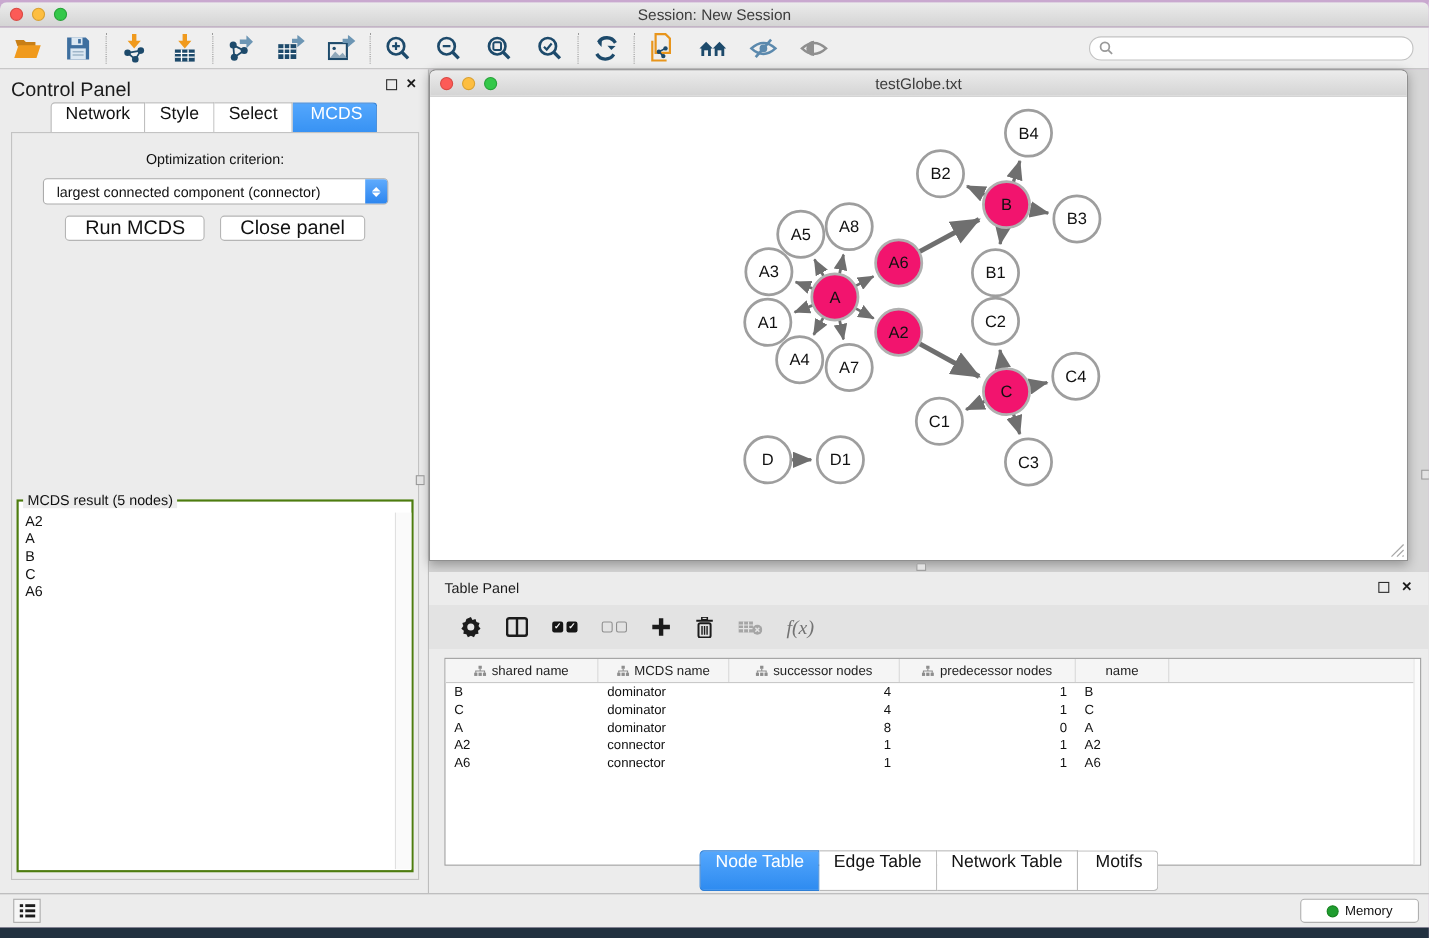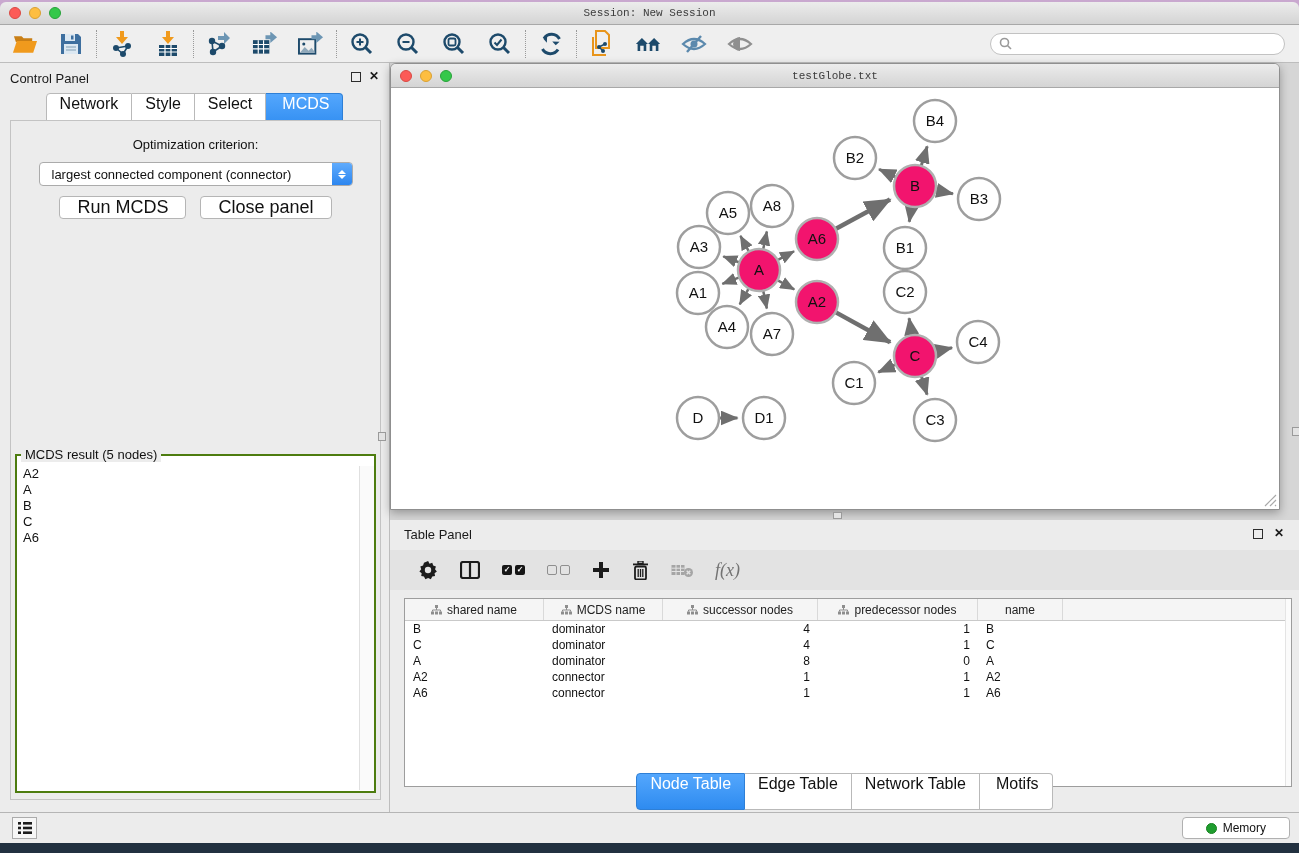--- a/index.html
+++ b/index.html
@@ -10,40 +10,40 @@
   
   .desktop-top { height:2px; background:#c9a8cf; }
   .titlebar { position:relative; height:23px; background:linear-gradient(#ececec,#d4d4d4);
     border-bottom:1px solid #a8a8a8; border-radius:6px 6px 0 0;
     display:flex; align-items:center; justify-content:center; }
   .traffic { position:absolute; left:9px; top:5px; display:flex; gap:8px; }
   .tl { width:12px; height:12px; border-radius:50%; }
   .tl.red { background:#fc5b57; border:1px solid #d94a44; }
   .tl.yellow { background:#fdbe41; border:1px solid #d9a133; }
   .tl.green { background:#34c84a; border:1px solid #28a23a; }
-  .title-text { font-size:11px; color:#3c3c3c;font-family:Liberation Mono, monospace; }
+  .title-text { font-size:14px; color:#3c3c3c; }
 
   
   .toolbar { height:38px; background:#efefef; border-bottom:1px solid #bdbdbd;
     display:flex; align-items:center; padding:0 10px; }
   .tb-group { display:flex; align-items:center; gap:20px; padding:0 12px; }
   .tb-divider { width:1px; height:28px; border-left:1px dotted #9a9a9a; }
   .tb-icon { width:26px; height:24px; display:flex; align-items:center; justify-content:center; cursor:default; }
   .search-wrap { margin-left:auto; margin-right:4px; }
   .search-box { width:295px; height:22px; background:#fff; border:1px solid #c2c2c2;
     border-radius:12px; display:flex; align-items:center; padding:0 8px; }
   .search-box input { border:none; outline:none; flex:1; font-size:12px; background:transparent; margin-left:5px; }
 
   
   .main { position:relative; height:749px; background:#d6d6d6; display:flex; }
 
   
   .control-panel { position:relative; width:390px; height:100%; background:#ececec; border-right:1px solid #bdbdbd; }
   .cp-header { position:relative; height:30px; }
-  .cp-title { position:absolute; left:10px; top:8px; font-size:13px; color:#1a1a1a; }
+  .cp-title { position:absolute; left:10px; top:8px; font-size:18px; color:#1a1a1a; }
   .panel-float { position:absolute; top:9px; width:10px; height:10px; border:1.5px solid #2c2c2c; background:transparent; }
   .panel-close { position:absolute; top:6px; font-size:12px; font-weight:bold; color:#1a1a1a; }
   .cp-header .panel-float { right:28px; }
   .cp-header .panel-close { right:10px; }
 
   .seg-tabs { display:flex; justify-content:center; }
   .seg { height:37px; line-height:20px; padding:0 13px; font-size:16px; background:#fff;
     border:1px solid #b9b9b9; border-left:none; color:#111; cursor:default; }
   .seg:first-child { border-left:1px solid #b9b9b9; border-radius:4px 0 0 4px; }
   .seg:last-child { border-radius:0 4px 4px 0;padding-left:16px; }

